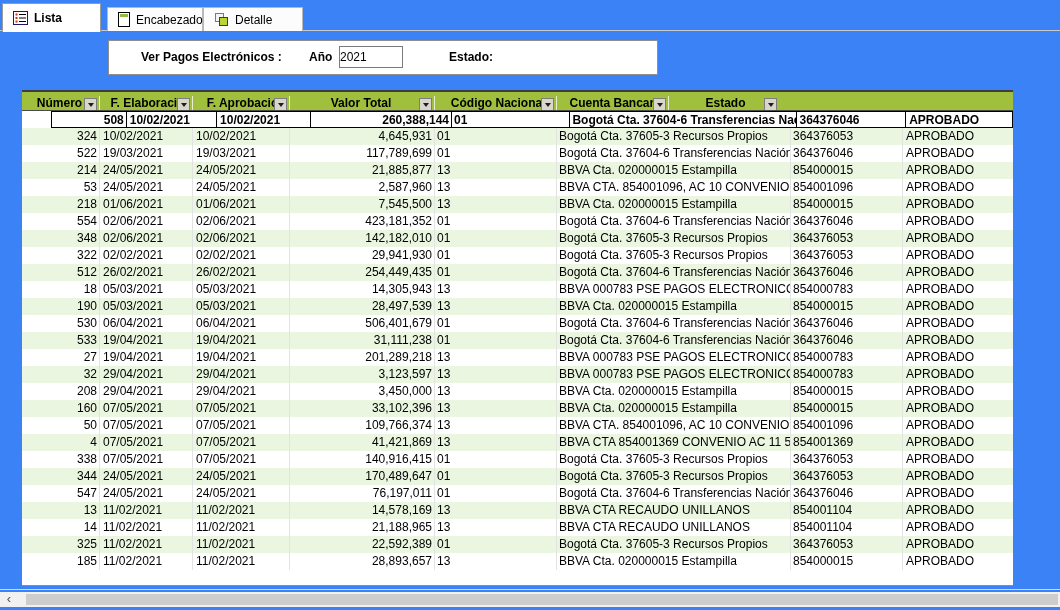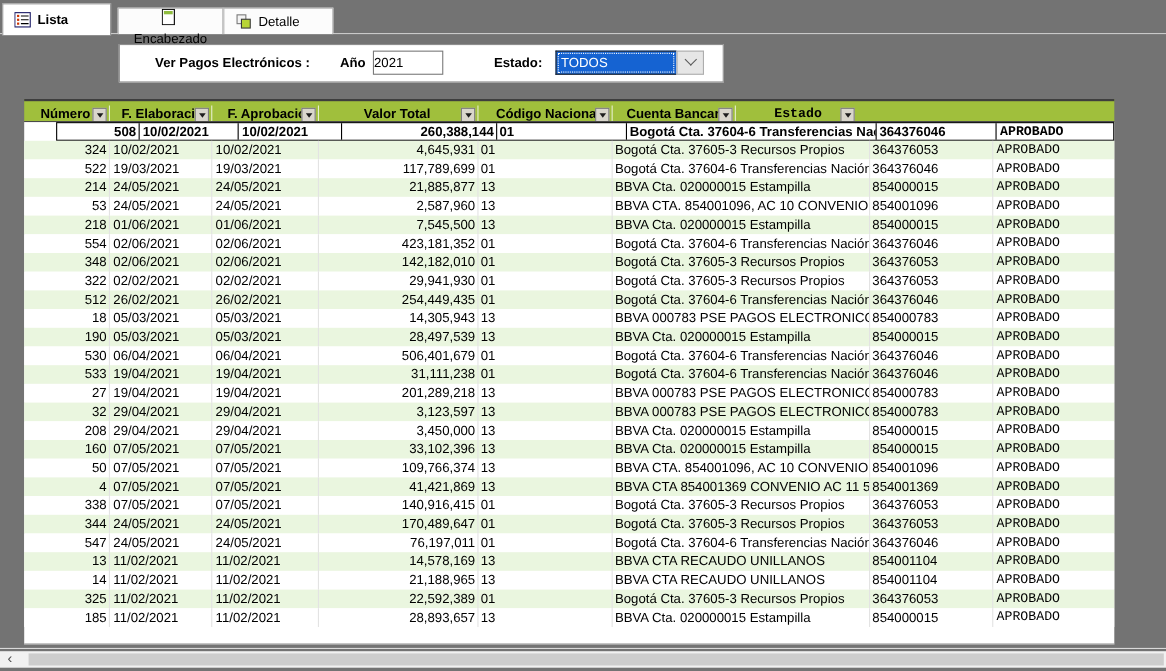--- a/index.html
+++ b/index.html
@@ -1,26 +1,26 @@
 <!DOCTYPE html>
 <html style="--header-green: #a0bf3c; --row-alt: #eaf6df; --selection-blue: #1563d2;"><head>
 <meta charset="utf-8">
 <style>
   * { margin:0; padding:0; box-sizing:border-box; }
   html,body { background:#fff; }
   body { font-family:"Liberation Sans","DejaVu Sans",sans-serif; font-size:12px; color:#000; }
-  #screen { position:relative; width:1060px; height:610px; background:#737373; overflow:hidden; }
+  #screen { position:relative; width:1060px; height:610px; background:#3b82f6; overflow:hidden; }
 
   
   .tabstrip { position:absolute; left:0; top:0; width:1060px; height:31px; }
   .tabline { position:absolute; left:0; right:0; bottom:0; height:1px; background:#c9c9c9; }
   .tab { position:absolute; bottom:0; display:flex; align-items:center; gap:5px; padding:0 10px; background:#fcfcfc; border:1px solid #b9b9b9; border-bottom:none; height:24px; cursor:default; }
   .tab.active { height:29px; background:#fff; border-color:#9a9a9a; bottom:-1px; z-index:2; font-weight:bold; }
   .tab-lista { left:2px; width:99px; }
-  .tab-encabezado { left:107px; width:96px;flex-direction:column; }
+  .tab-encabezado { left:107px; width:96px; }
   .tab-detalle { left:203px; width:100px; }
   .tab .ticon { display:inline-flex; width:16px; height:15px; }
 
   
   .filterbox { position:absolute; left:108px; top:40px; width:550px; height:35px; border:1px solid #8e8e8e; background:#fff; }
   .flabel { position:absolute; top:9px; font-weight:bold; white-space:nowrap; }
   .f-title { left:32px; }
   .f-ano { left:200px; }
   .year-input { position:absolute; left:230px; top:5px; width:64px; height:22px; border:1px solid #7a7a7a; padding-right:21px; font:12px "Liberation Sans",sans-serif; background:#fff; }
   .f-estado { left:340px; }
@@ -43,21 +43,21 @@
   .row.selected .cell { border-right-color:#000; }
   .cell { border-right:1px solid #e3e3e3; overflow:hidden; white-space:nowrap; }
   .cell:last-child { border-right:none; }
   .col0{width:78px; text-align:right; padding-right:2px;}
   .col1{width:93px; padding-left:3px;}
   .col2{width:97px; padding-left:3px;}
   .col3{width:145px; text-align:right; padding-right:2px;}
   .col4{width:122px; padding-left:2px;}
   .col5{width:234px; padding-left:2px;}
   .col6{width:112px; padding-left:2px;}
-  .col7{width:110px; padding-left:3px;font-family:Liberation Mono, monospace;}
+  .col7{width:110px; padding-left:3px;}
   .row.selected .col0{width:77px;}  
   .row.selected .col7{width:109px;}
   .gfoot { height:16px; background:#fff; border-bottom:1px solid #8c8c8c; }
   .shadowline { position:absolute; left:0; top:589px; width:1060px; height:1px; background:#d9d9d9; }
 
   
   .hscroll { position:absolute; left:0; top:592px; width:1060px; height:15px; background:#f1f1f1; }
   .hs-left { position:absolute; left:2px; top:0; width:14px; height:15px; color:#4d4d4d; font-size:13px; line-height:14px; text-align:center; }
   .hs-thumb { position:absolute; left:26px; top:2px; width:1032px; height:11px; background:#cdcdcd; }
 </style>
@@ -100,26 +100,20 @@
       </span>
       <span>Detalle</span>
     </div>
   </div>
 
   <div class="filterbox">
     <span class="flabel f-title">Ver Pagos Electrónicos :</span>
     <span class="flabel f-ano">Año</span>
     <input class="year-input" value="2021" style="">
     <span class="flabel f-estado">Estado:</span>
-    <div class="combo">
-      <div class="combo-sel">TODOS</div>
-      <div class="combo-btn">
-        <span class="chev"></span>
-      </div>
-    </div>
   </div>
 
   <div class="grid">
     <div class="ghead">
       <div class="hcell col0">
           <span>Número</span>
           <span class="harrow">
             <span class="tri"></span>
           </span>
         </div>

